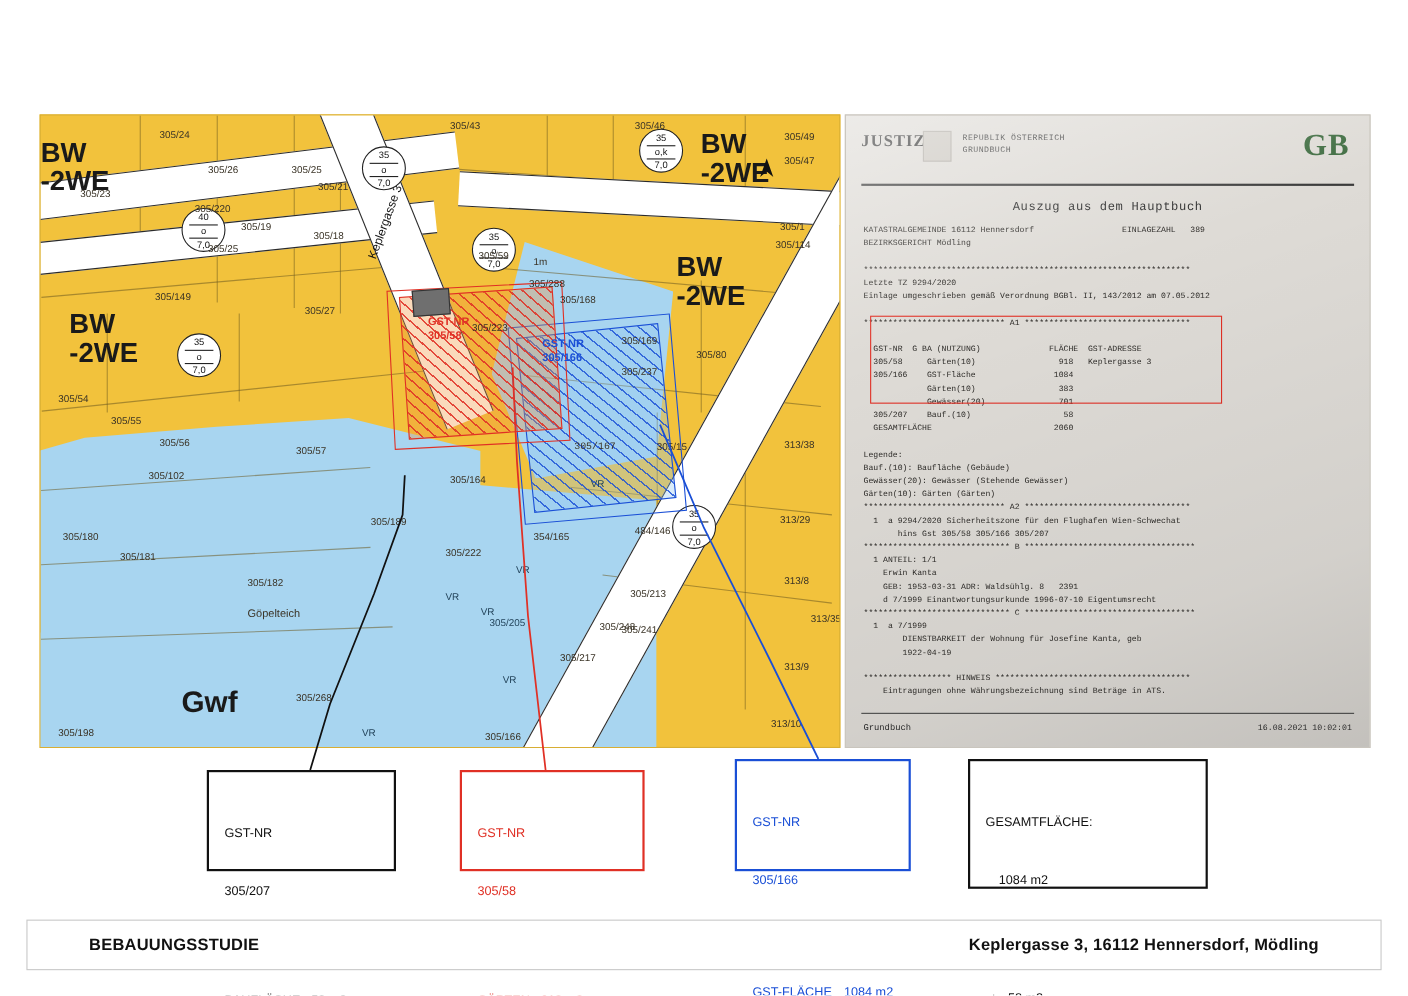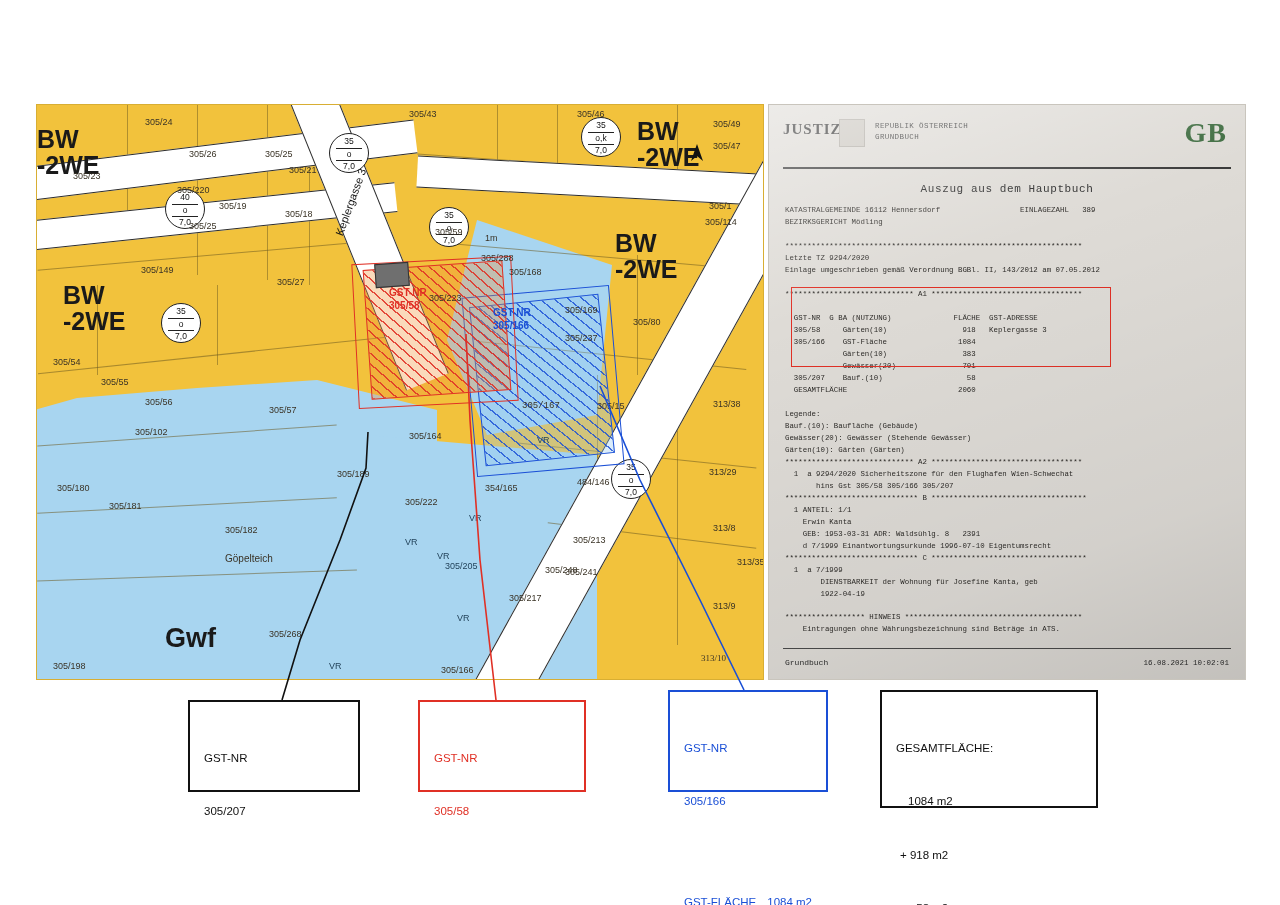--- a/index.html
+++ b/index.html
@@ -472,21 +472,21 @@
     <div class="plabel" style="left:508px;top:460px;">305/248</div>
     <div class="plabel" style="left:528px;top:462px;">305/241</div>
     <div class="plabel" style="left:188px;top:448px;font-size:10px;">Göpelteich</div>
     <div class="plabel" style="left:472px;top:488px;">305/217</div>
     <div class="plabel" style="left:232px;top:524px;">305/268</div>
     <div class="plabel blue" style="left:420px;top:508px;">VR</div>
     <div class="plabel" style="left:676px;top:496px;">313/9</div>
     <div class="plabel" style="left:16px;top:556px;">305/198</div>
     <div class="plabel blue" style="left:292px;top:556px;">VR</div>
     <div class="plabel" style="left:404px;top:560px;">305/166</div>
-    <div class="plabel" style="left:664px;top:548px;font-family:Liberation Serif, serif;">313/10</div>
+    <div class="plabel" style="left:664px;top:548px;">313/10</div>
     <div class="plabel" style="left:392px;top:188px;">305/223</div>
   </div>
 
   <div id="doc-panel">
     <div id="doc-head">
       <div id="justiz-logo">JUSTIZ</div>
       <div id="justiz-emblem"></div>
       <div id="justiz-sub">
         <div>REPUBLIK ÖSTERREICH</div>
         <div>GRUNDBUCH</div>
@@ -578,14 +578,18 @@
   <div class="callout" id="callout-sum">
     <div>GESAMTFLÄCHE:</div>
     <div class="sum-line" style="padding-left:12px;">1084 m2</div>
     <div class="sum-line" style="padding-left:4px;">+ 918 m2</div>
     <div class="sum-line" style="padding-left:4px;">+   58 m2</div>
     
     
     
   </div>
 
+  <div id="titlebar">
+    <div id="study-title">BEBAUUNGSSTUDIE</div>
+    <div id="address-title">Keplergasse 3, 16112 Hennersdorf, Mödling</div>
+  </div>
 
 </div>
 
 </body></html>

